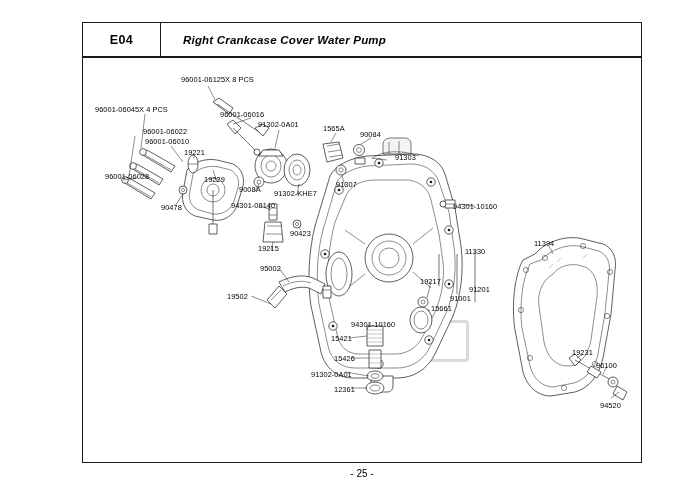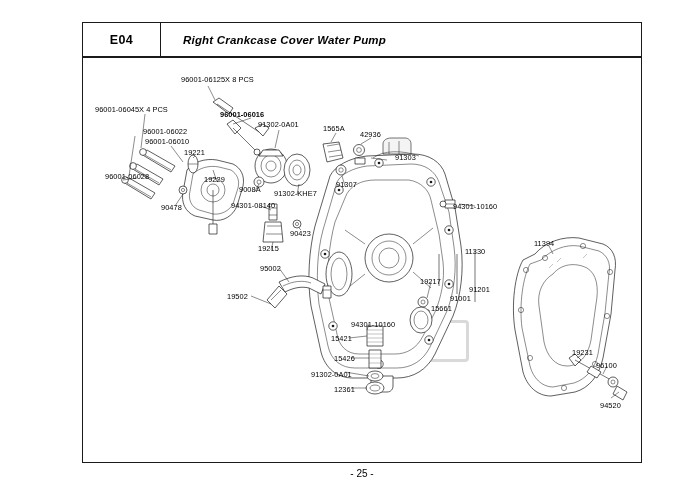--- a/index.html
+++ b/index.html
@@ -391,24 +391,24 @@
         <path class="thin" d="M262 314 L286 318"></path>
         <path class="thin" d="M268 330 L284 330"></path>
         <path class="thin" d="M500 296 L494 300"></path>
         <path class="thin" d="M524 308 L520 316"></path>
         <path class="thin" d="M528 340 L536 334"></path>
       </g>
     </svg>
 
     <div class="lbl" style="left:98px;  top:17px;text-align:center;">96001-06125X 8 PCS</div>
     <div class="lbl" style="left:12px;  top:47px;">96001-06045X 4 PCS</div>
-    <div class="lbl" style="left:137px; top:52px;font-weight:bold;">96001-06016</div>
+    <div class="lbl" style="left:137px; top:52px;">96001-06016</div>
     <div class="lbl" style="left:175px; top:62px;">91302-0A01</div>
     <div class="lbl" style="left:240px; top:66px;">1565A</div>
-    <div class="lbl" style="left:277px; top:72px;">42936</div>
+    <div class="lbl" style="left:277px; top:72px;">90084</div>
     <div class="lbl" style="left:24px;  top:69px;padding-left:36px;">96001-06022</div>
     <div class="lbl" style="left:62px;  top:79px;">96001-06010</div>
     <div class="lbl" style="left:296px; top:95px;padding-left:16px;">91303</div>
     <div class="lbl" style="left:101px; top:90px;">19221</div>
     <div class="lbl" style="left:22px;  top:114px;">96001-06028</div>
     <div class="lbl" style="left:121px; top:117px;">19229</div>
     <div class="lbl" style="left:156px; top:127px;">9008A</div>
     <div class="lbl" style="left:191px; top:131px;">91302-KHE7</div>
     <div class="lbl" style="left:253px; top:122px;">91307</div>
     <div class="lbl" style="left:78px;  top:145px;">90478</div>

